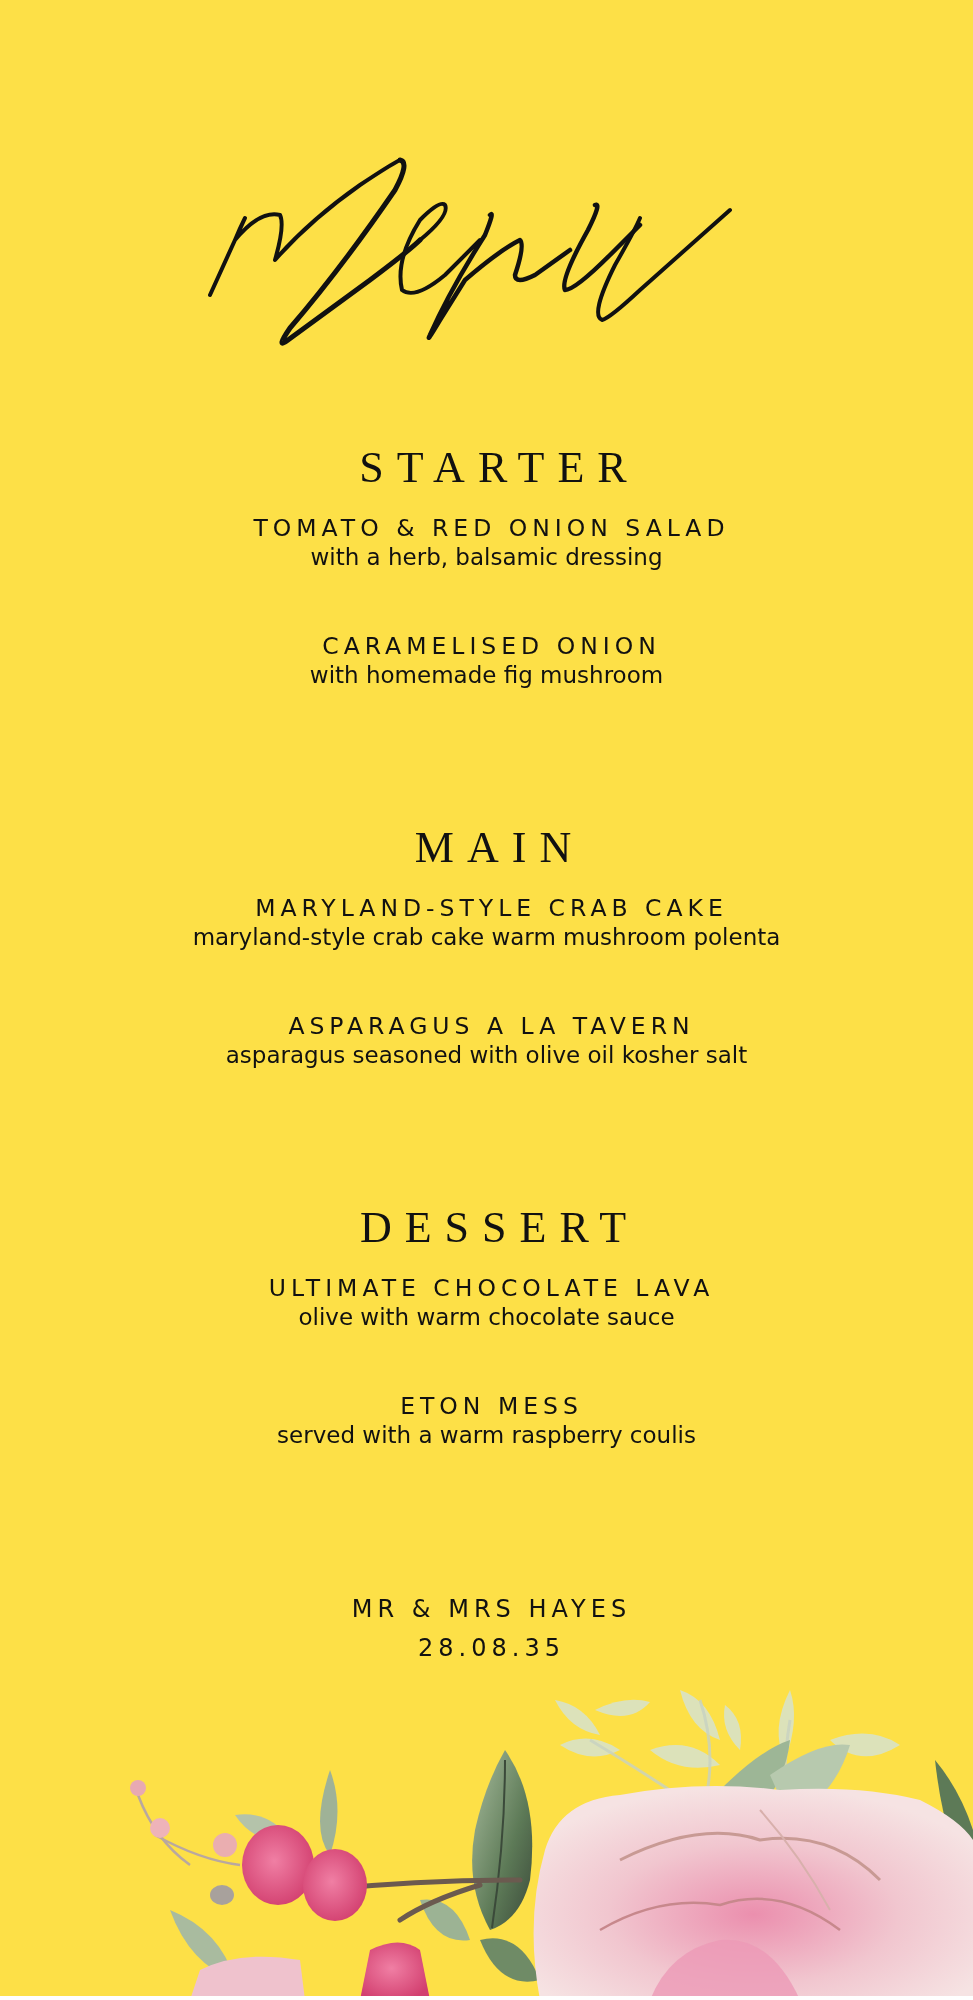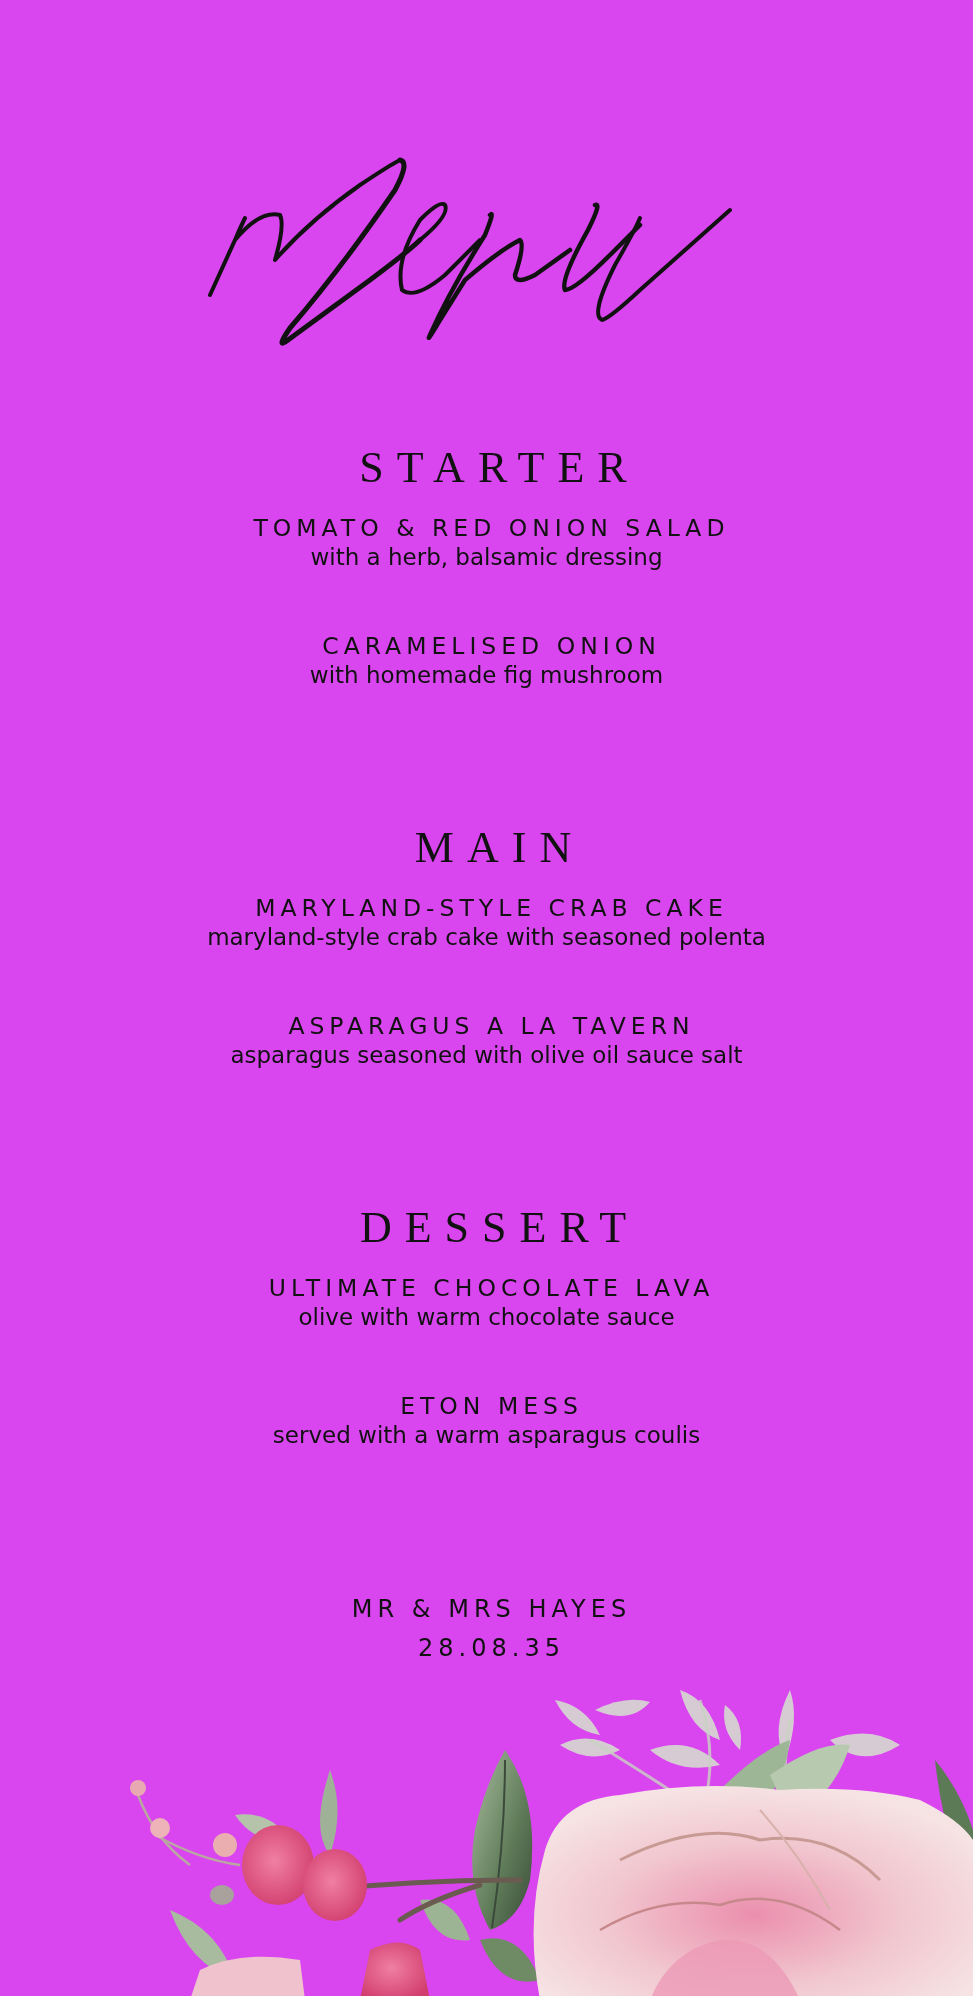--- a/index.html
+++ b/index.html
@@ -1,17 +1,17 @@
 <!DOCTYPE html>
 <html><head>
 <meta charset="utf-8">
 <style>
   html, body { margin: 0; padding: 0; background: #ffffff; }
   body { width: 973px; height: 2000px; position: relative; overflow: hidden; }
-  .page { position: absolute; inset: 0; width: 973px; height: 2000px; background: #d946ef; }
+  .page { position: absolute; inset: 0; width: 973px; height: 2000px; background: #fde047; }
   .script-title { position: absolute; left: 190px; top: 140px; width: 590px; height: 220px; }
   .script-title svg { width: 100%; height: 100%; }
   .sr-only { position: absolute; width: 1px; height: 1px; overflow: hidden; clip: rect(0 0 0 0); }
   .center-block { position: absolute; left: 0; width: 973px; text-align: center; color: #111; }
   .section-heading {
     font-family: "Liberation Serif", "DejaVu Serif", serif;
     font-size: 44px; letter-spacing: 13px; line-height: 1; font-weight: normal;
     padding-left: 13px;
   }
   .item-title {
@@ -59,29 +59,29 @@
   </div>
 
   <div class="center-block section-heading" style="top:446px;">STARTER</div>
   <div class="center-block item-title" style="top:517px;">TOMATO &amp; RED ONION SALAD</div>
   <div class="center-block item-desc" style="top:546px;">with a herb, balsamic dressing</div>
   <div class="center-block item-title" style="top:635px;">CARAMELISED ONION</div>
   <div class="center-block item-desc" style="top:664px;">with homemade fig mushroom</div>
 
   <div class="center-block section-heading" style="top:826px;">MAIN</div>
   <div class="center-block item-title" style="top:897px;">MARYLAND-STYLE CRAB CAKE</div>
-  <div class="center-block item-desc" style="top:926px;">maryland-style crab cake with seasoned polenta</div>
+  <div class="center-block item-desc" style="top:926px;">maryland-style crab cake warm mushroom polenta</div>
   <div class="center-block item-title" style="top:1015px;">ASPARAGUS A LA TAVERN</div>
-  <div class="center-block item-desc" style="top:1044px;">asparagus seasoned with olive oil sauce salt</div>
+  <div class="center-block item-desc" style="top:1044px;">asparagus seasoned with olive oil kosher salt</div>
 
   <div class="center-block section-heading" style="top:1206px;">DESSERT</div>
   <div class="center-block item-title" style="top:1277px;">ULTIMATE CHOCOLATE LAVA</div>
   <div class="center-block item-desc" style="top:1306px;">olive with warm chocolate sauce</div>
   <div class="center-block item-title" style="top:1395px;">ETON MESS</div>
-  <div class="center-block item-desc" style="top:1424px;">served with a warm asparagus coulis</div>
+  <div class="center-block item-desc" style="top:1424px;">served with a warm raspberry coulis</div>
 
   <div class="center-block footer-name" style="top:1597px;">MR &amp; MRS HAYES</div>
   <div class="center-block footer-date" style="top:1636px;">28.08.35</div>
 
   <div class="floral">
     <svg viewBox="0 0 973 320" preserveAspectRatio="none">
       <defs>
         <radialGradient id="rosePale" cx="50%" cy="60%" r="60%">
           <stop offset="0%" stop-color="#eb8fae"></stop>
           <stop offset="55%" stop-color="#f1c6cf"></stop>

